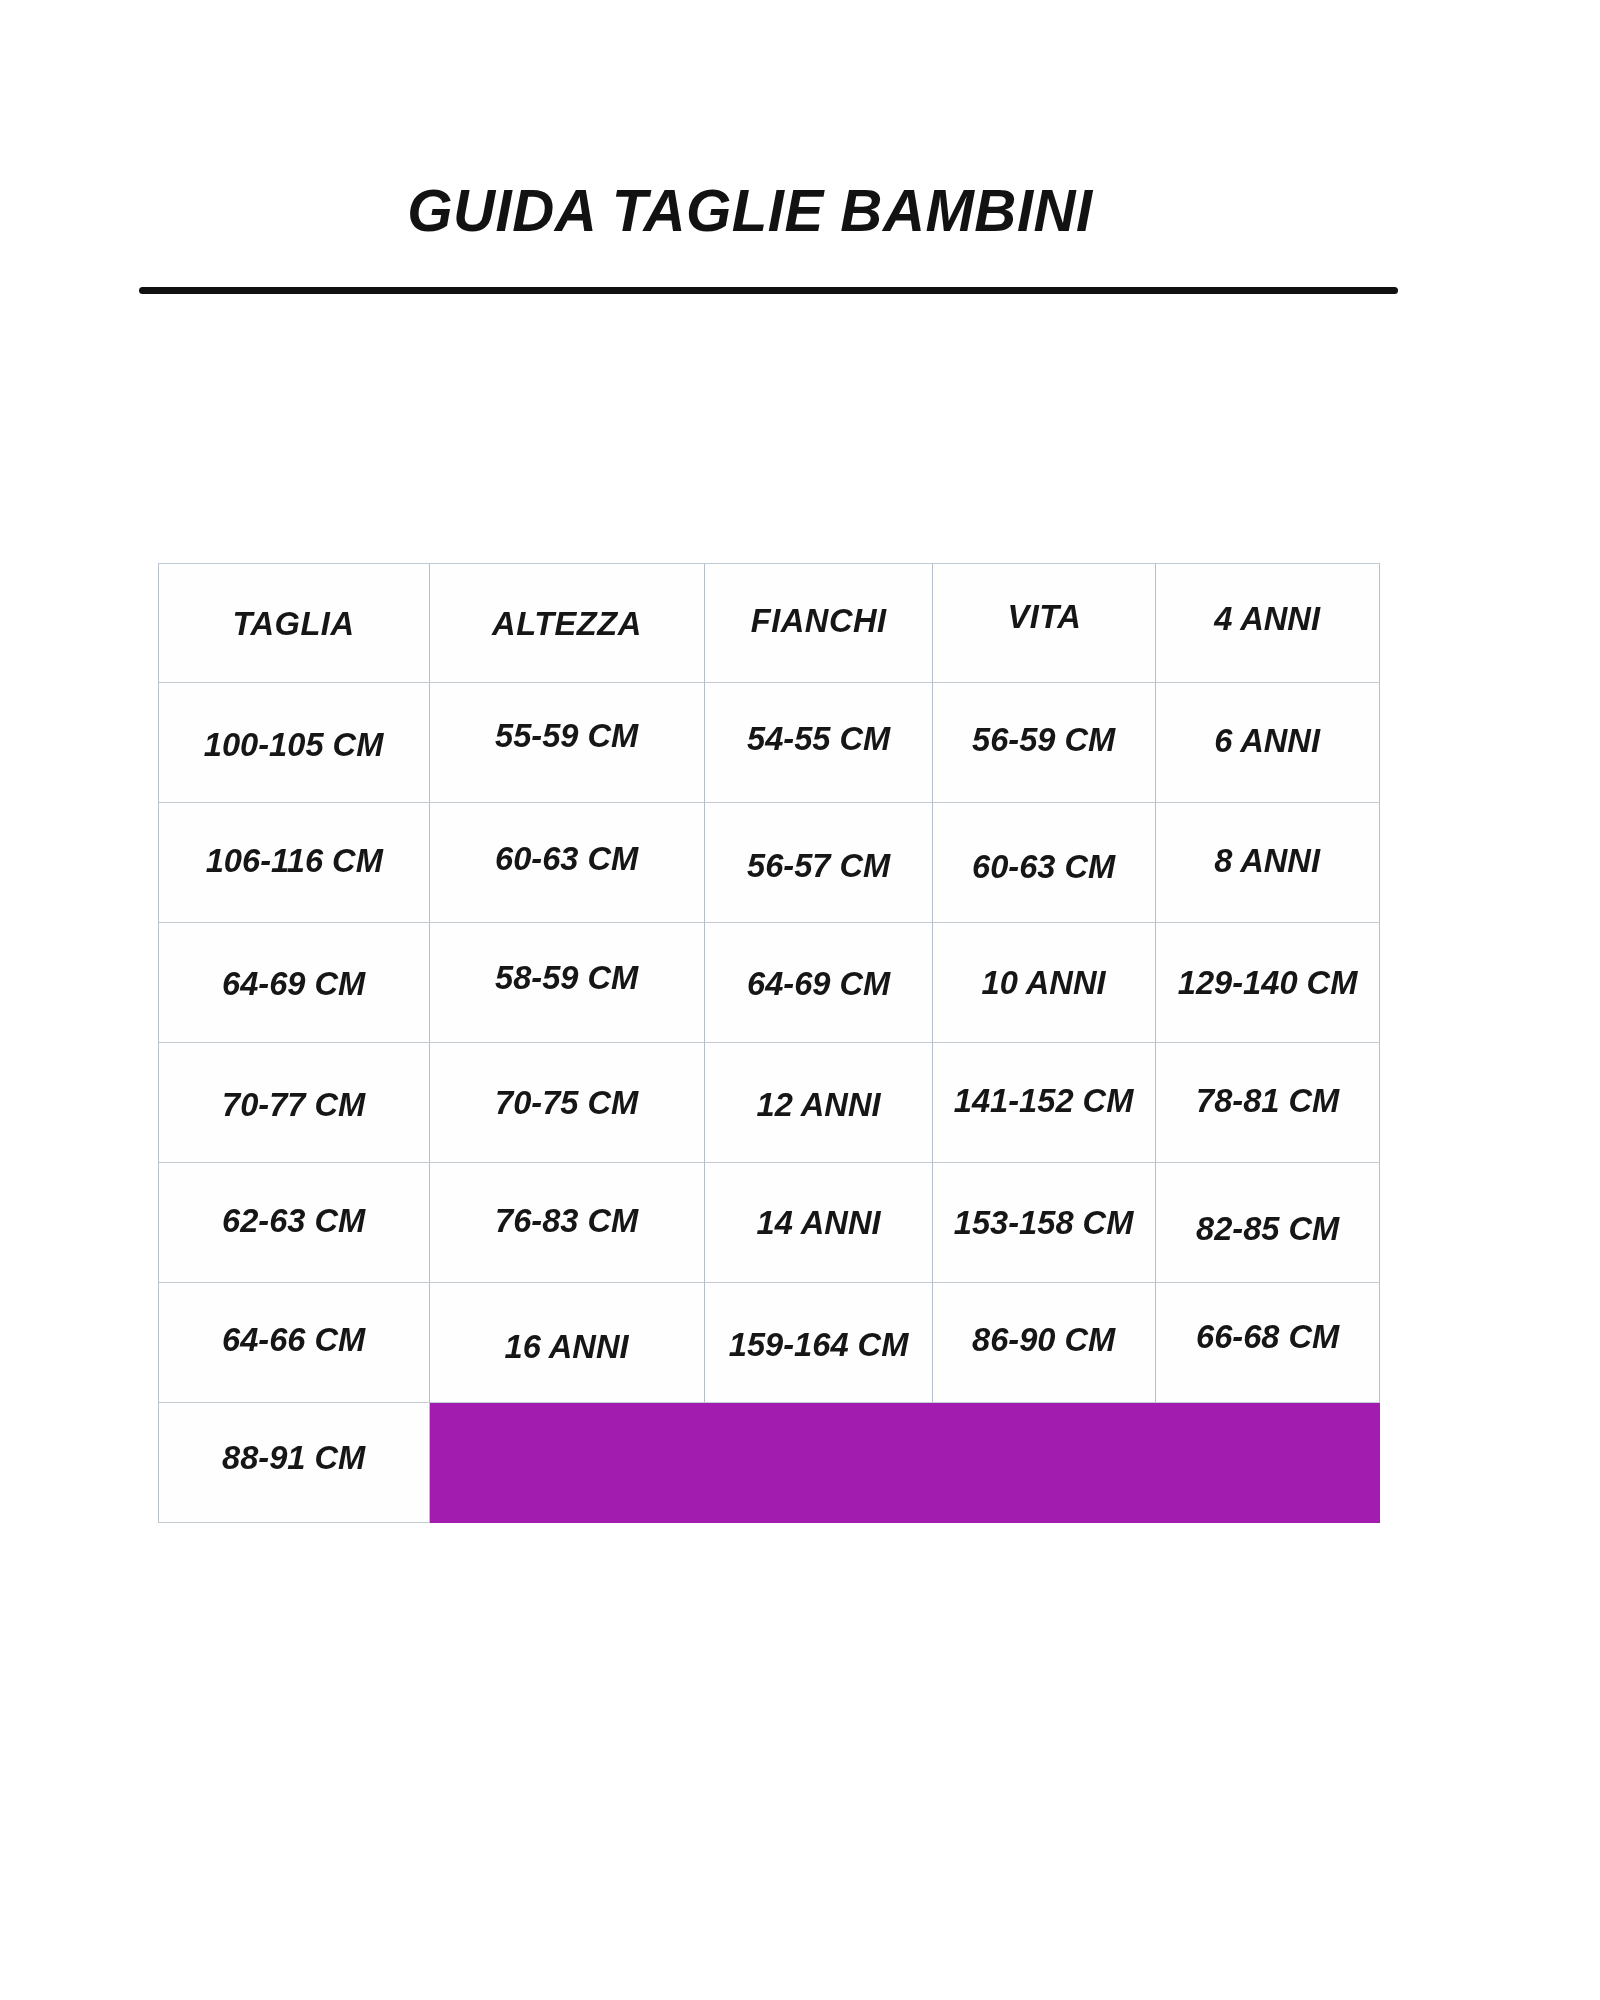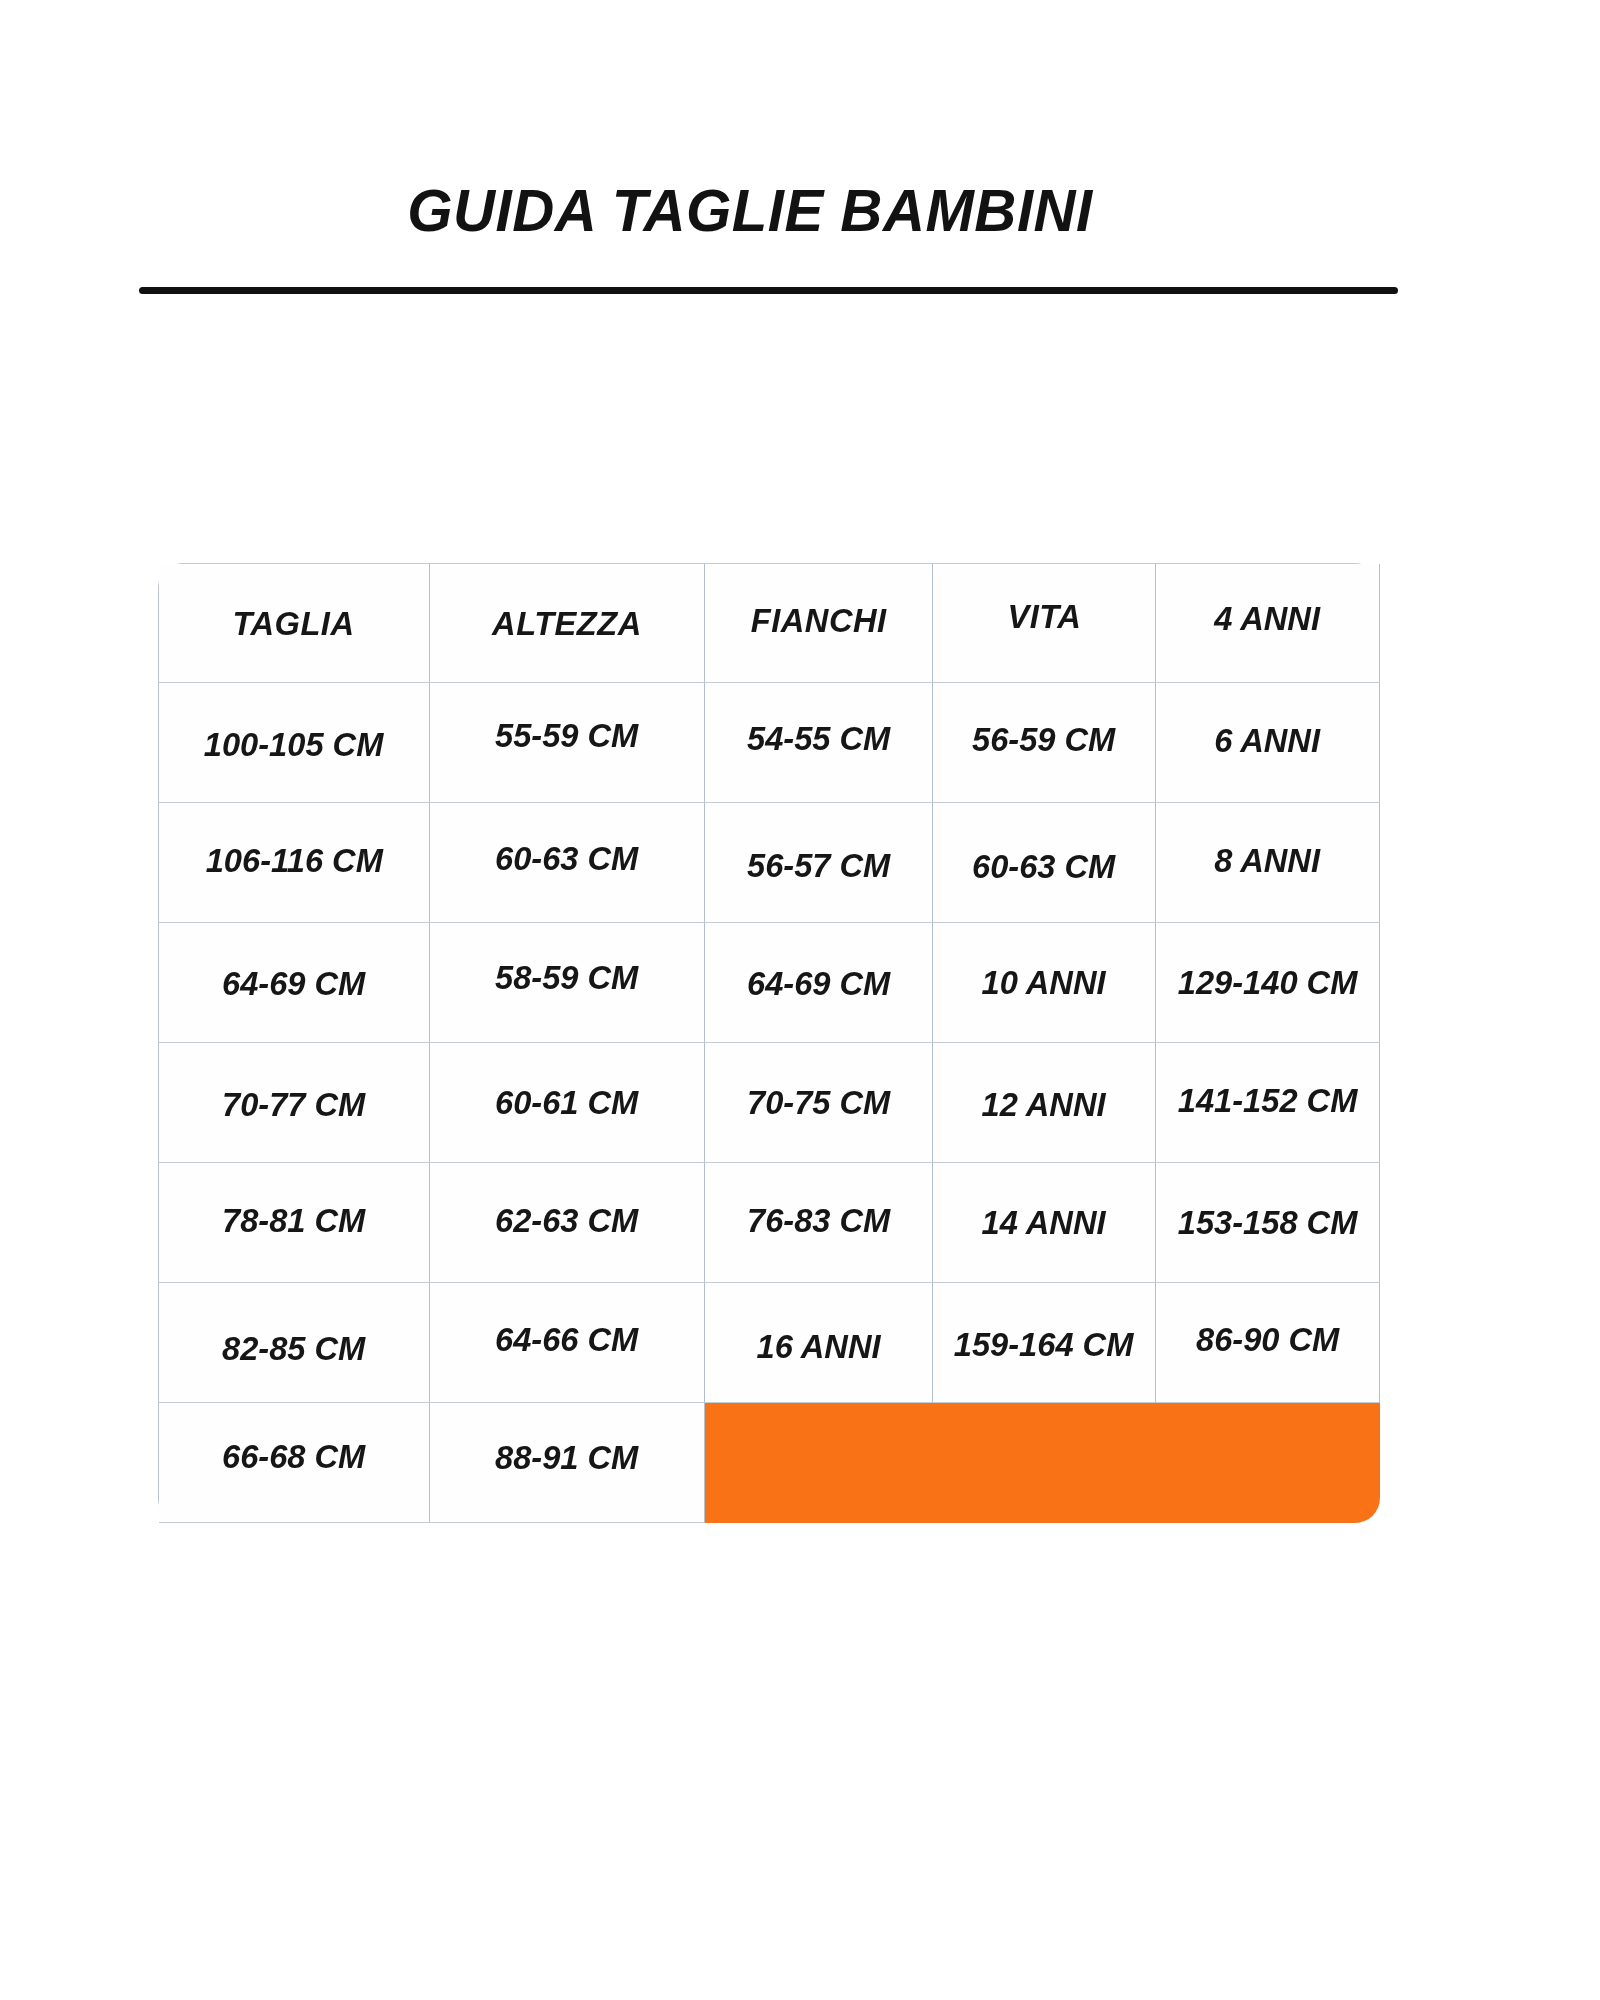--- a/index.html
+++ b/index.html
@@ -41,22 +41,21 @@
   }
   .size-table {
     position: absolute;
     top: 563px;
     left: 158px;
     display: grid;
     grid-template-columns: 271px 275px 228px 223px 224px;
     grid-template-rows: 119px repeat(7, 120px);
     border-top: 1px solid #c3cbd3;
     border-left: 1px solid #b9c3cd;
-    background: #f97316;
-    border-radius: 25px;
+    background: #a21caf;
   }
   .cell {
     display: flex;
     align-items: center;
     justify-content: center;
     border-right: 1px solid #b3c0cb;
     border-bottom: 1px solid #c3cbd3;
     font-weight: bold;
     font-size: 34px;
     color: #161616;
@@ -140,23 +139,20 @@
     <div class="cell">
         <span>10 ANNI</span>
       </div>
     <div class="cell">
         <span>129-140 CM</span>
       </div>
     <div class="cell">
         <span style="--dy:2px">70-77 CM</span>
       </div>
     <div class="cell">
-        <span>60-61 CM</span>
-      </div>
-    <div class="cell">
         <span>70-75 CM</span>
       </div>
 
     <div class="cell">
         <span style="--dy:2px">12 ANNI</span>
       </div>
     <div class="cell">
         <span style="--dy:-2px">141-152 CM</span>
       </div>
     <div class="cell">

